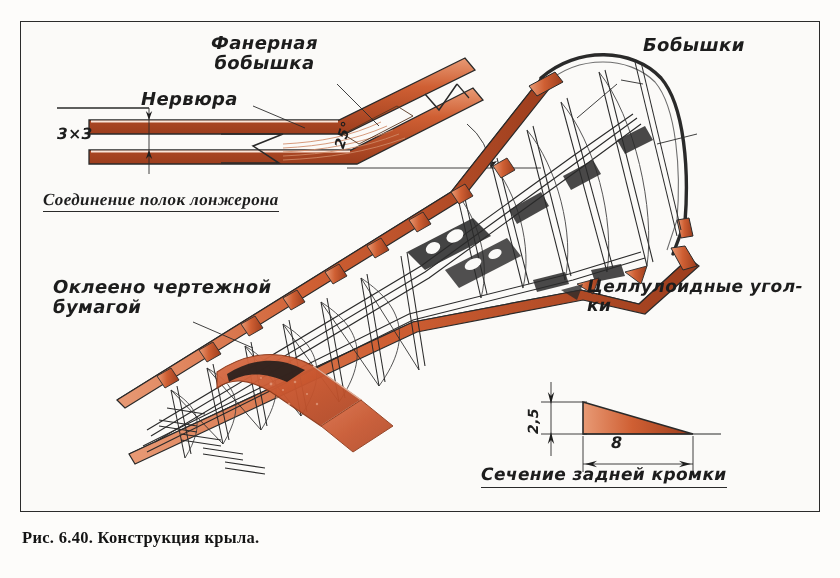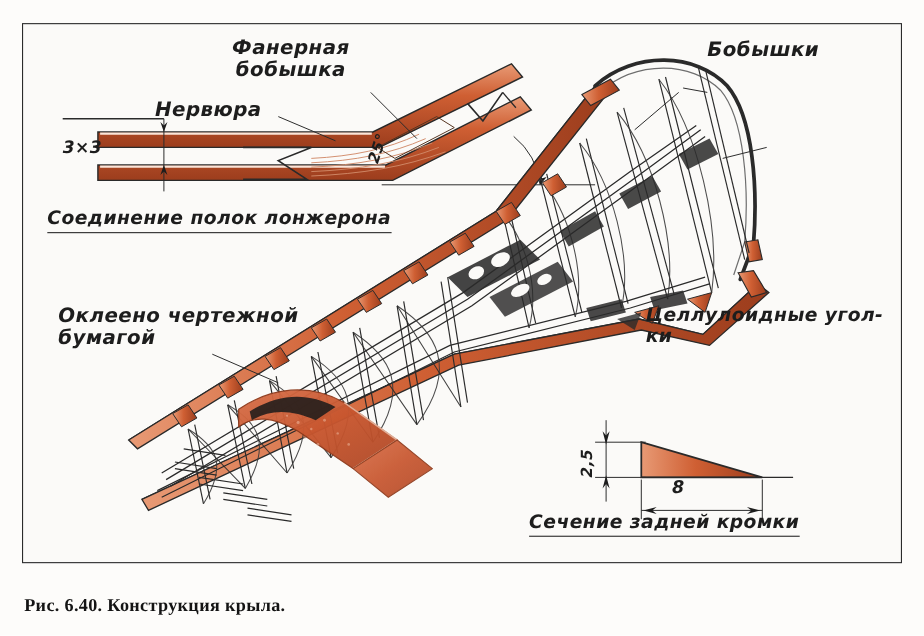--- a/index.html
+++ b/index.html
@@ -49,21 +49,21 @@
     padding-bottom:2px;
   }
   .hand.dim{font-size:14px;font-weight:700;}
 
   .rot-vert{transform:rotate(-90deg);transform-origin:left top;}
   .rot-25{transform:rotate(-72deg);transform-origin:left top;}
 
   
   #caption{
     position:absolute;
-    left:22px;top:540px;
+    left:22px;top:528px;
     font-family:"Liberation Serif", serif;
     font-weight:700;
     font-size:16.5px;
     color:#141414;
     letter-spacing:.3px;
     white-space:nowrap;
   }
 </style>
 </head>
 <body>
@@ -303,21 +303,21 @@
 
       <div class="hand lbl" style="left:36px;top:58px;margin-top:46px;">3×3</div>
 
       <div class="hand lbl" style="left:120px;top:68px;font-size:18px;">Нервюра</div>
 
       <div class="hand lbl" style="left:190px;top:12px;font-size:18px;text-align:center;">Фанерная
 бобышка</div>
 
       <div class="hand dim rot-25" style="left:312px;top:124px;">25°</div>
 
-      <div class="hand cap" style="left:22px;top:168px;">Соединение полок лонжерона</div>
+      <div class="hand cap" style="left:22px;top:168px;font-family:Liberation Serif, serif;">Соединение полок лонжерона</div>
 
       <div class="hand lbl" style="left:622px;top:14px;font-size:18px;">Бобышки</div>
 
 
       <div class="hand lbl" style="left:566px;top:256px;font-size:17px;width:222px;">Целлулоидные угол-
 ки</div>
 
       <div class="hand lbl" style="left:8px;top:256px;font-size:18px;width:250px;margin-left:24px;">Оклеено чертежной
 бумагой</div>
 

